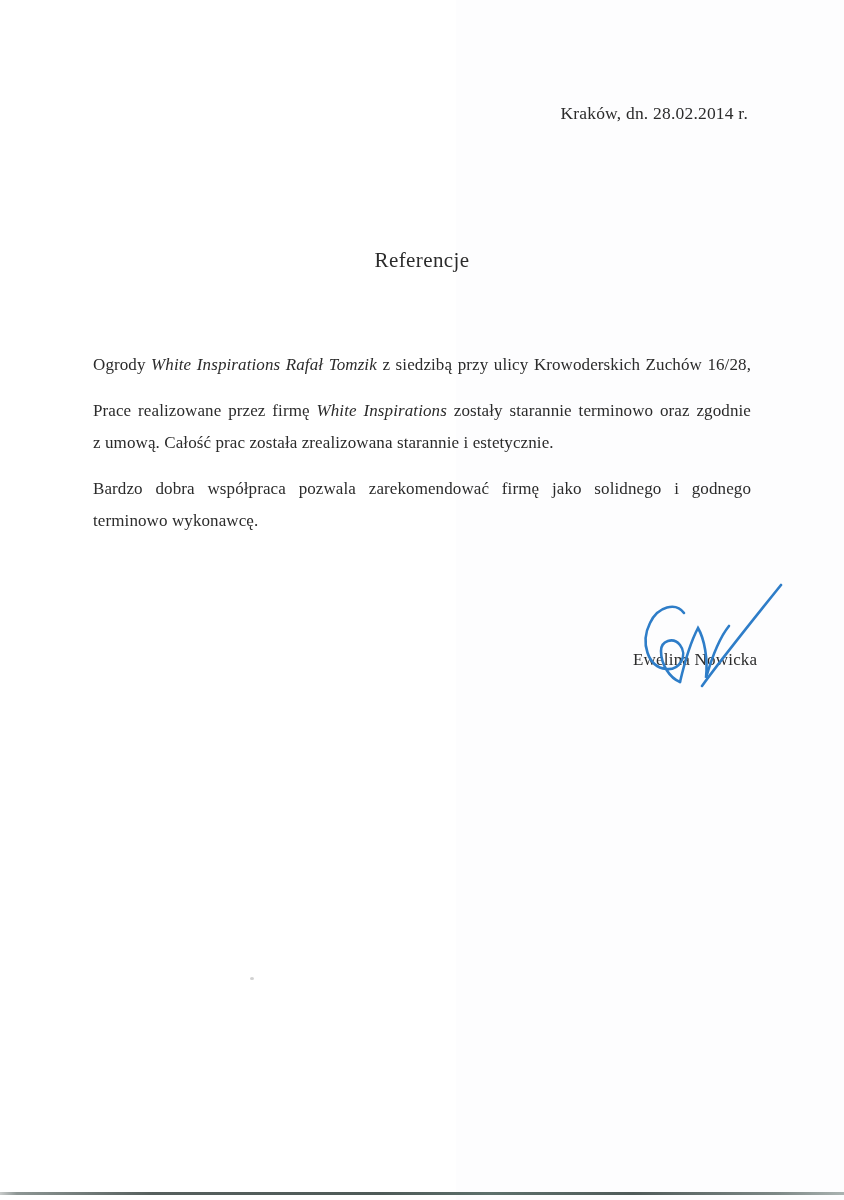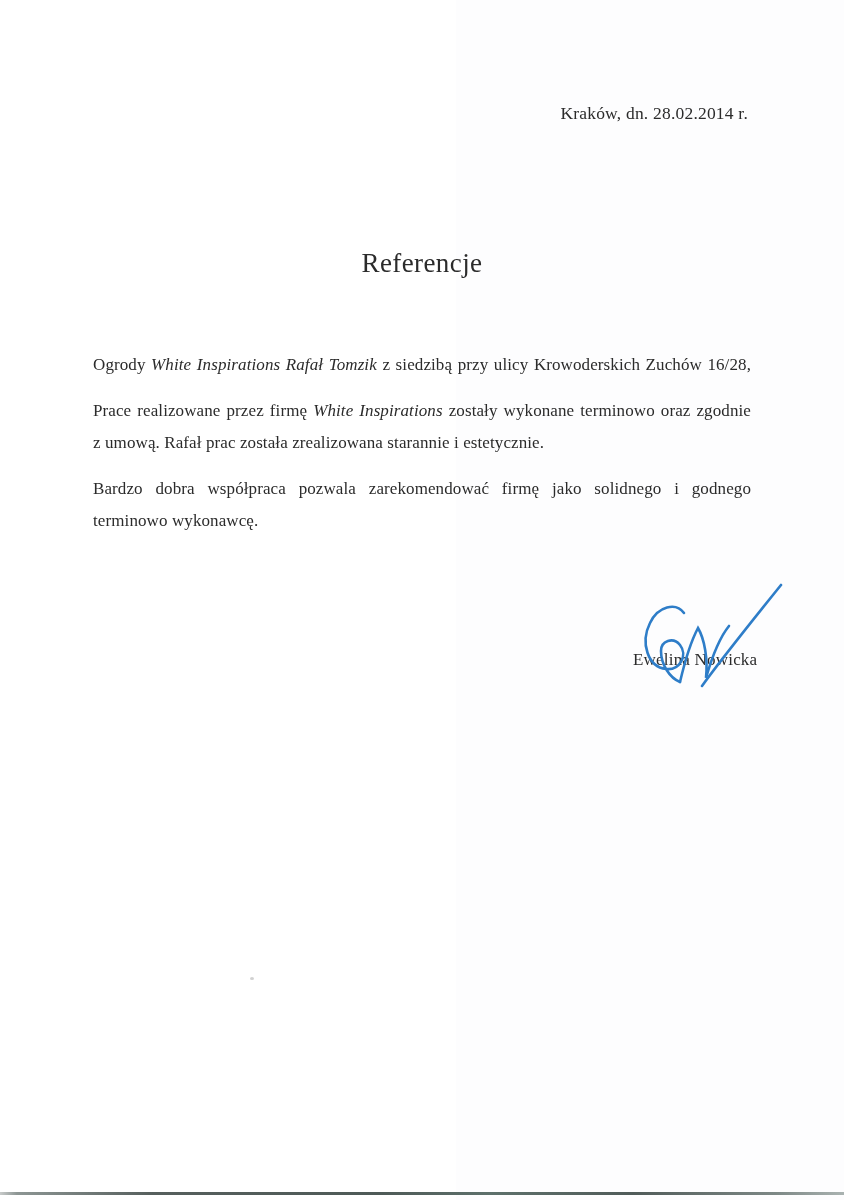--- a/index.html
+++ b/index.html
@@ -16,21 +16,21 @@
     font-family:"Liberation Serif","DejaVu Serif",serif;
     color:var(--ink);
   }
   .date-line{
     position:absolute;top:103px;right:96px;
     font-size:17.5px;letter-spacing:.2px;white-space:nowrap;
   }
   .title{
     position:absolute;top:248px;left:0;width:100%;
     margin:0;text-align:center;
-    font-size:27px;font-weight:400;letter-spacing:.4px;
+    font-size:21px;font-weight:400;letter-spacing:.4px;
   }
   .body-block{
     position:absolute;top:349px;left:93px;width:658px;
     font-size:17px;line-height:32px;letter-spacing:.1px;
   }
   .para{margin:0 0 14px 0;}
   .para:last-child{margin-bottom:0;}
   .line{text-align:left;}
   .line.j{text-align:justify;text-align-last:justify;}
   .line em{font-style:italic;}
@@ -61,22 +61,22 @@
 
   <div class="date-line">Kraków, dn. 28.02.2014 r.</div>
 
   <h1 class="title">Referencje</h1>
 
   <div class="body-block">
       <div class="para">
         <div class="line j"><span>Ogrody </span><em>White Inspirations Rafał Tomzik</em><span> z siedzibą przy ulicy Krowoderskich Zuchów 16/28,</span></div>
       </div>
       <div class="para">
-        <div class="line j"><span>Prace realizowane przez firmę </span><em>White Inspirations</em><span> zostały wykonane terminowo oraz zgodnie</span></div>
-        <div class="line"><span>z umową. Rafał prac została zrealizowana starannie i estetycznie.</span></div>
+        <div class="line j"><span>Prace realizowane przez firmę </span><em>White Inspirations</em><span> zostały starannie terminowo oraz zgodnie</span></div>
+        <div class="line"><span>z umową. Całość prac została zrealizowana starannie i estetycznie.</span></div>
       </div>
       <div class="para">
         <div class="line j"><span>Bardzo dobra współpraca pozwala zarekomendować firmę jako solidnego i godnego</span></div>
         <div class="line"><span>terminowo wykonawcę.</span></div>
       </div>
     </div>
 
   <svg class="sig-svg" viewBox="0 0 162 126" aria-hidden="true">
     <path d="M 56,36 C 48,25 30,29 22,46 C 12,66 20,90 38,92 C 52,93.5 60,78 52,68 C 45,59.5 33,64 33,74 C 33,88 42,101 52,105"></path>
     <path d="M 52,105 C 56,88 62,66 70,51 C 76.5,62 80,82 78,101 C 84,80 92,60 101,49"></path>

